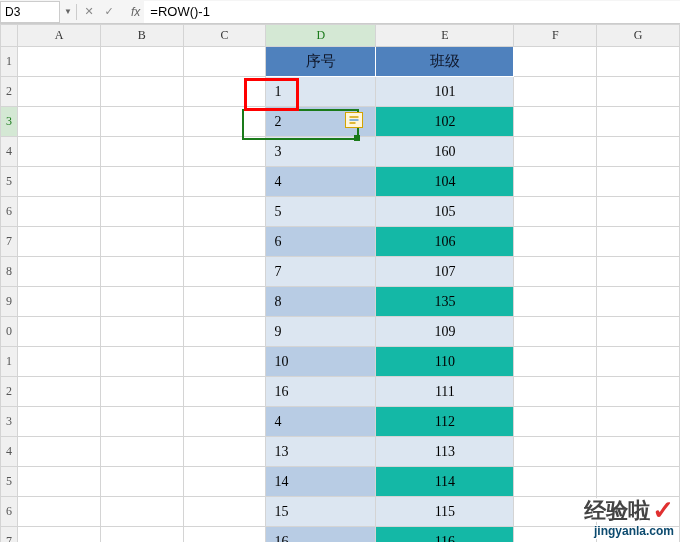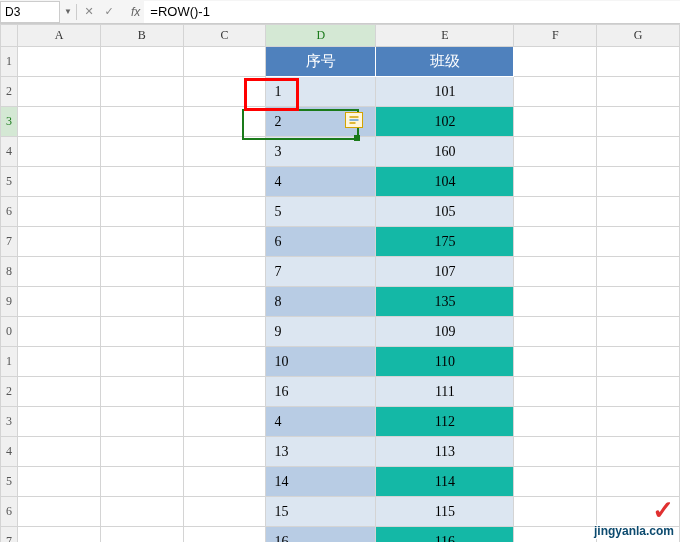--- a/index.html
+++ b/index.html
@@ -22,21 +22,21 @@
     .row-header { width: 18px; background: #f0f0f0; text-align: center; font-size: 12px; color: #555; font-family: "SimSun", serif; }
     .row-header.selected { background: #d4e8d4; color: #1a7a1a; }
     .corner { width: 18px; height: 22px; background: #f0f0f0; }
     
     .col-A, .col-B, .col-C, .col-F, .col-G { width: 88px; }
     .col-D { width: 116px; }
     .col-E { width: 146px; }
     
     .cell { height: 30px; padding: 0 6px; background: #fff; }
     
-    .header-cell { background: #4f81bd; color: #ffffff; text-align: center; font-size: 15px; font-family: "SimSun", serif; border-color: #fff !important; }
+    .header-cell { background: #4f81bd; color: #0f172a; text-align: center; font-size: 15px; font-family: "SimSun", serif; border-color: #fff !important; }
     .data-d { background: #b8cce4; font-family: "SimSun", serif; font-size: 14px; padding-left: 8px; text-align: left; }
     .data-d.alt { background: #dce6f1; }
     .data-e { background: #14b8a6; font-family: "SimSun", serif; font-size: 14px; text-align: center; }
     .data-e.alt { background: #dce6f1; }
     
     .active-cell { position: absolute; border: 2px solid #1a7a1a; pointer-events: none; z-index: 5; }
     .fill-handle { position: absolute; width: 6px; height: 6px; background: #1a7a1a; right: -3px; bottom: -3px; }
     
     .red-box { position: absolute; border: 3px solid #ff0000; pointer-events: none; z-index: 10; }
     
@@ -135,21 +135,21 @@
           <td class="cell data-e alt">105</td>
           <td class="cell"></td>
           <td class="cell"></td>
         </tr>
     <tr>
           <th class="row-header">7</th>
           <td class="cell"></td>
           <td class="cell"></td>
           <td class="cell"></td>
           <td class="cell data-d">6</td>
-          <td class="cell data-e">175</td>
+          <td class="cell data-e">106</td>
           <td class="cell"></td>
           <td class="cell"></td>
         </tr>
     <tr>
           <th class="row-header">8</th>
           <td class="cell"></td>
           <td class="cell"></td>
           <td class="cell"></td>
           <td class="cell data-d alt">7</td>
           <td class="cell data-e alt">107</td>
@@ -259,16 +259,17 @@
     <svg viewBox="0 0 16 16">
         <rect x="2" y="3" width="12" height="2" fill="#d4a400"></rect>
         <rect x="2" y="7" width="12" height="2" fill="#5b9bd5"></rect>
         <rect x="2" y="11" width="8" height="2" fill="#d4a400"></rect>
       </svg>
   </div>
 </div>
 
 <div class="watermark">
   <div class="watermark-main">
+    <span>经验啦</span>
     <span class="watermark-check">✓</span>
   </div>
   <div class="watermark-sub">jingyanla.com</div>
 </div>
 
 </body></html>

